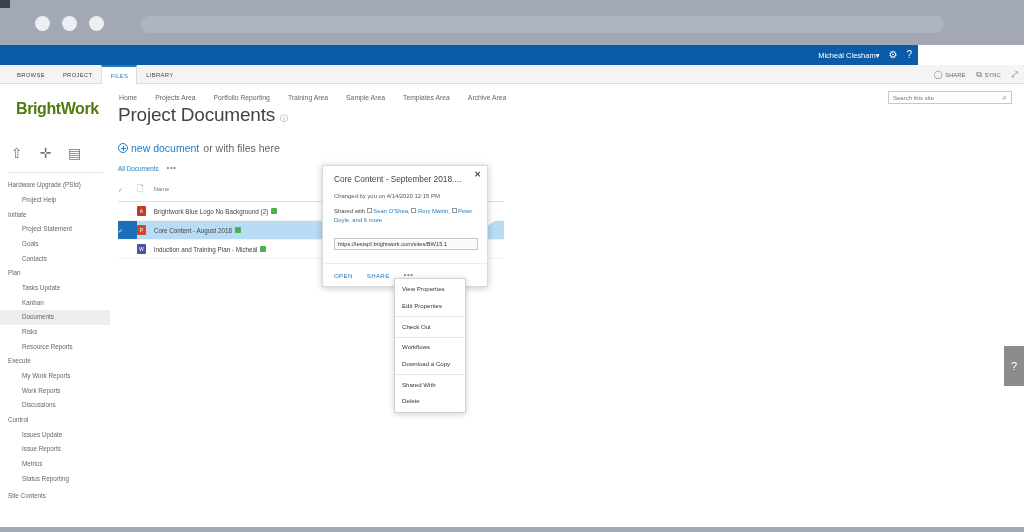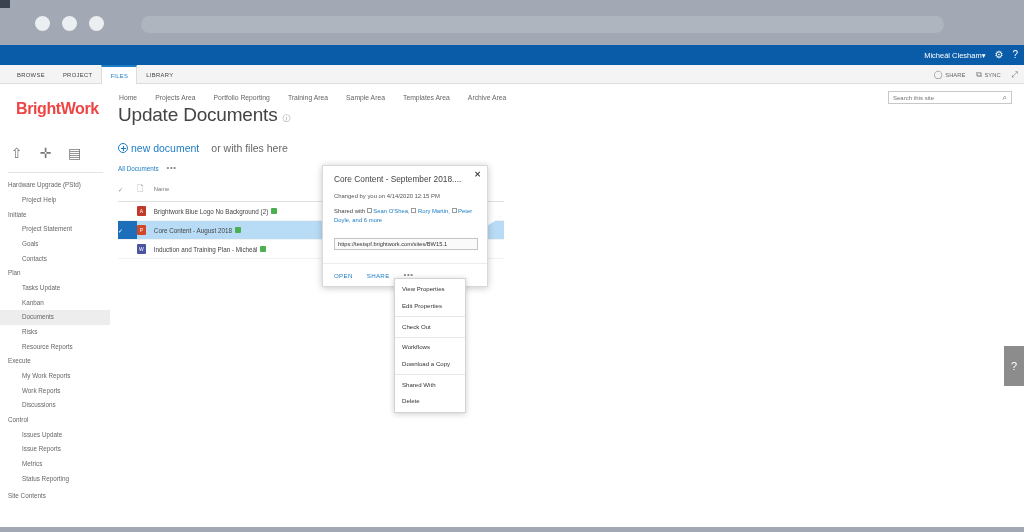--- a/index.html
+++ b/index.html
@@ -26,21 +26,21 @@
   #dot-close { left: 35px; }
   #dot-min   { left: 62px; }
   #dot-max   { left: 89px; }
   #url-bar {
     position: absolute; left: 141px; top: 16px; width: 803px; height: 17px;
     background: #aeb5be; border-radius: 9px;
   }
 
   
   #suite-bar {
-    position: absolute; left: 0; top: 45px; width: 1024px; height: 20px;
+    position: absolute; left: 0; top: 45px; width: 918px; height: 20px;
     background: #0a5ca8;
   }
   #suite-right {
     position: absolute; right: 6px; top: 0; height: 20px;
     display: flex; align-items: center; gap: 9px;
     color: #ffffff; font-size: 7.5px;
   }
   #suite-right .glyph { font-size: 10px; line-height: 1; }
   #user-name { white-space: nowrap; }
 
@@ -81,21 +81,21 @@
     display: flex; align-items: center; padding: 0 4px;
   }
   #search-input {
     border: 0; outline: 0; flex: 1; font-size: 6px; color: #999;
     font-family: "Liberation Sans", sans-serif; background: transparent;
   }
   #search-icon { font-size: 8px; color: #555; }
 
   #brand {
     position: absolute; left: 16px; top: 16px;
-    font-size: 16px; font-weight: bold; color: #ef4444; letter-spacing: -.4px;
+    font-size: 16px; font-weight: bold; color: #4d7c0f; letter-spacing: -.4px;
   }
 
   #page-title {
     position: absolute; left: 118px; top: 20px;
     font-size: 19px; color: #444; font-weight: normal; letter-spacing: -.2px;
     display: flex; align-items: baseline; gap: 5px;
   }
   #page-title .info-glyph { font-size: 8px; color: #999; }
 
   
@@ -112,21 +112,21 @@
     font-size: 6.3px; color: #666; padding: 4.2px 0 4.2px 8px; line-height: 1;
   }
   .nav-item.child { padding-left: 22px; }
   .nav-item.active { background: #ededed; }
   #site-contents { font-size: 6.3px; color: #666; padding: 4.2px 0 4.2px 8px; margin-top: 2px; }
 
   
   #content { position: absolute; left: 118px; top: 58px; right: 18px; }
 
   #new-doc-row {
-    display: flex; align-items: center; gap: 12px;
+    display: flex; align-items: center; gap: 4px;
     font-size: 10.5px; color: #666; margin-bottom: 11px;
   }
   #new-doc-link { color: #1d7dc4; display: flex; align-items: center; gap: 3px; }
   #plus-circle {
     width: 10px; height: 10px; border: 1.2px solid #1d7dc4; border-radius: 50%;
     position: relative; display: inline-block;
   }
   #plus-circle::before, #plus-circle::after {
     content: ""; position: absolute; background: #1d7dc4;
   }
@@ -285,21 +285,21 @@
     <span>Templates Area</span>
     <span>Archive Area</span>
   </div>
 
   <div id="searchbox">
     <input id="search-input" value="" placeholder="Search this site" style="">
     <span id="search-icon">⌕</span>
   </div>
 
   <div id="page-title">
-    <span>Update Documents</span>
+    <span>Project Documents</span>
     <span class="info-glyph">ⓘ</span>
   </div>
 
   <div id="left-tools">
     <div class="tool-icon">⇧</div>
     <div class="tool-icon">✛</div>
     <div class="tool-icon">▤</div>
   </div>
   <div id="left-rule"></div>
 

